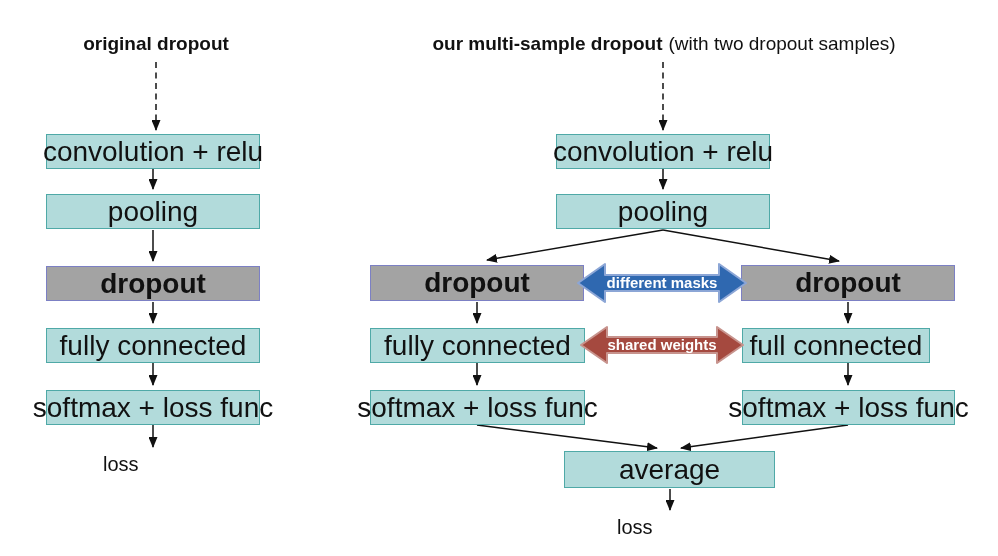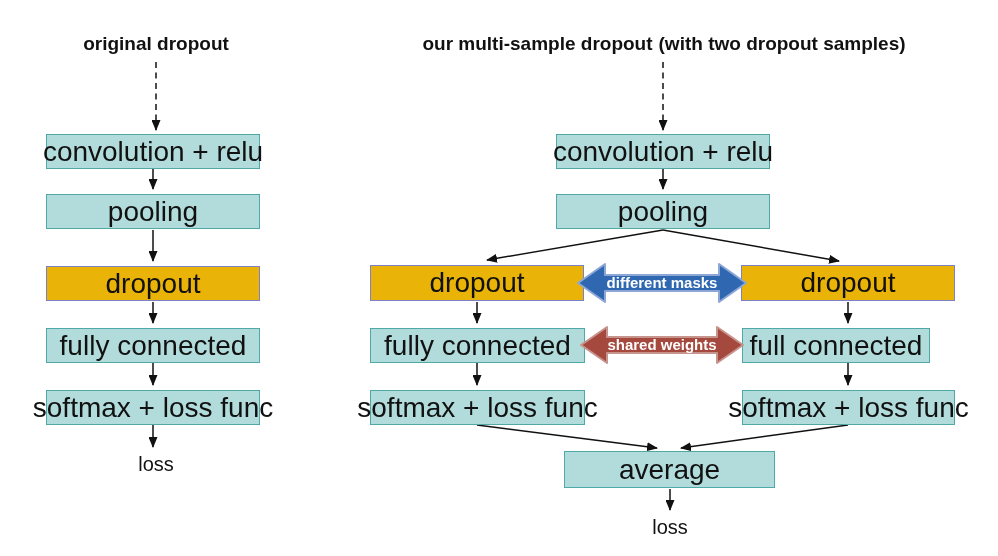--- a/index.html
+++ b/index.html
@@ -4,34 +4,34 @@
 <style>
   html,body{margin:0;padding:0;background:#ffffff;}
   .canvas{
     position:relative;width:998px;height:556px;background:#ffffff;overflow:hidden;
     font-family:"Liberation Sans", sans-serif;color:#111;border-radius:24px;
   }
   .title{position:absolute;font-size:19px;text-align:center;white-space:nowrap;color:#111;}
   .left-title{left:6px;top:33px;width:300px;font-weight:bold;}
   .right-title{left:340px;top:33px;width:648px;}
   .title-bold{font-weight:bold;text-align:center;}
-  .title-suffix{font-weight:bold;margin-left:6px;}
+  .title-suffix{font-weight:normal;margin-left:6px;}
   .overlay{position:absolute;left:0;top:0;z-index:1;}
   .box{
     position:absolute;z-index:2;display:flex;align-items:center;justify-content:center;
     font-size:28px;box-sizing:border-box;white-space:nowrap;
   }
   .teal{background:#b2dbdb;border:1.6px solid #4fa9a7;}
-  .purple{background:#eab308;border:1.6px solid #7c80c4;font-weight:normal;}
+  .purple{background:#a3a3a3;border:1.6px solid #7c80c4;font-weight:bold;}
   .darrow{position:absolute;z-index:3;}
   .darrow text{
     font-family:"Liberation Sans", sans-serif;font-size:15px;font-weight:bold;
     fill:#ffffff;text-anchor:middle;
   }
-  .loss-label{position:absolute;z-index:2;font-size:20px;text-align:center;width:106px;}
+  .loss-label{position:absolute;z-index:2;font-size:20px;text-align:left;width:106px;}
 </style>
 </head>
 <body>
 
 <div class="canvas">
 
   <div class="title left-title">original dropout</div>
   <div class="title right-title">
     <span class="title-bold">our multi-sample dropout</span><span class="title-suffix">(with two dropout samples)</span>
   </div>

